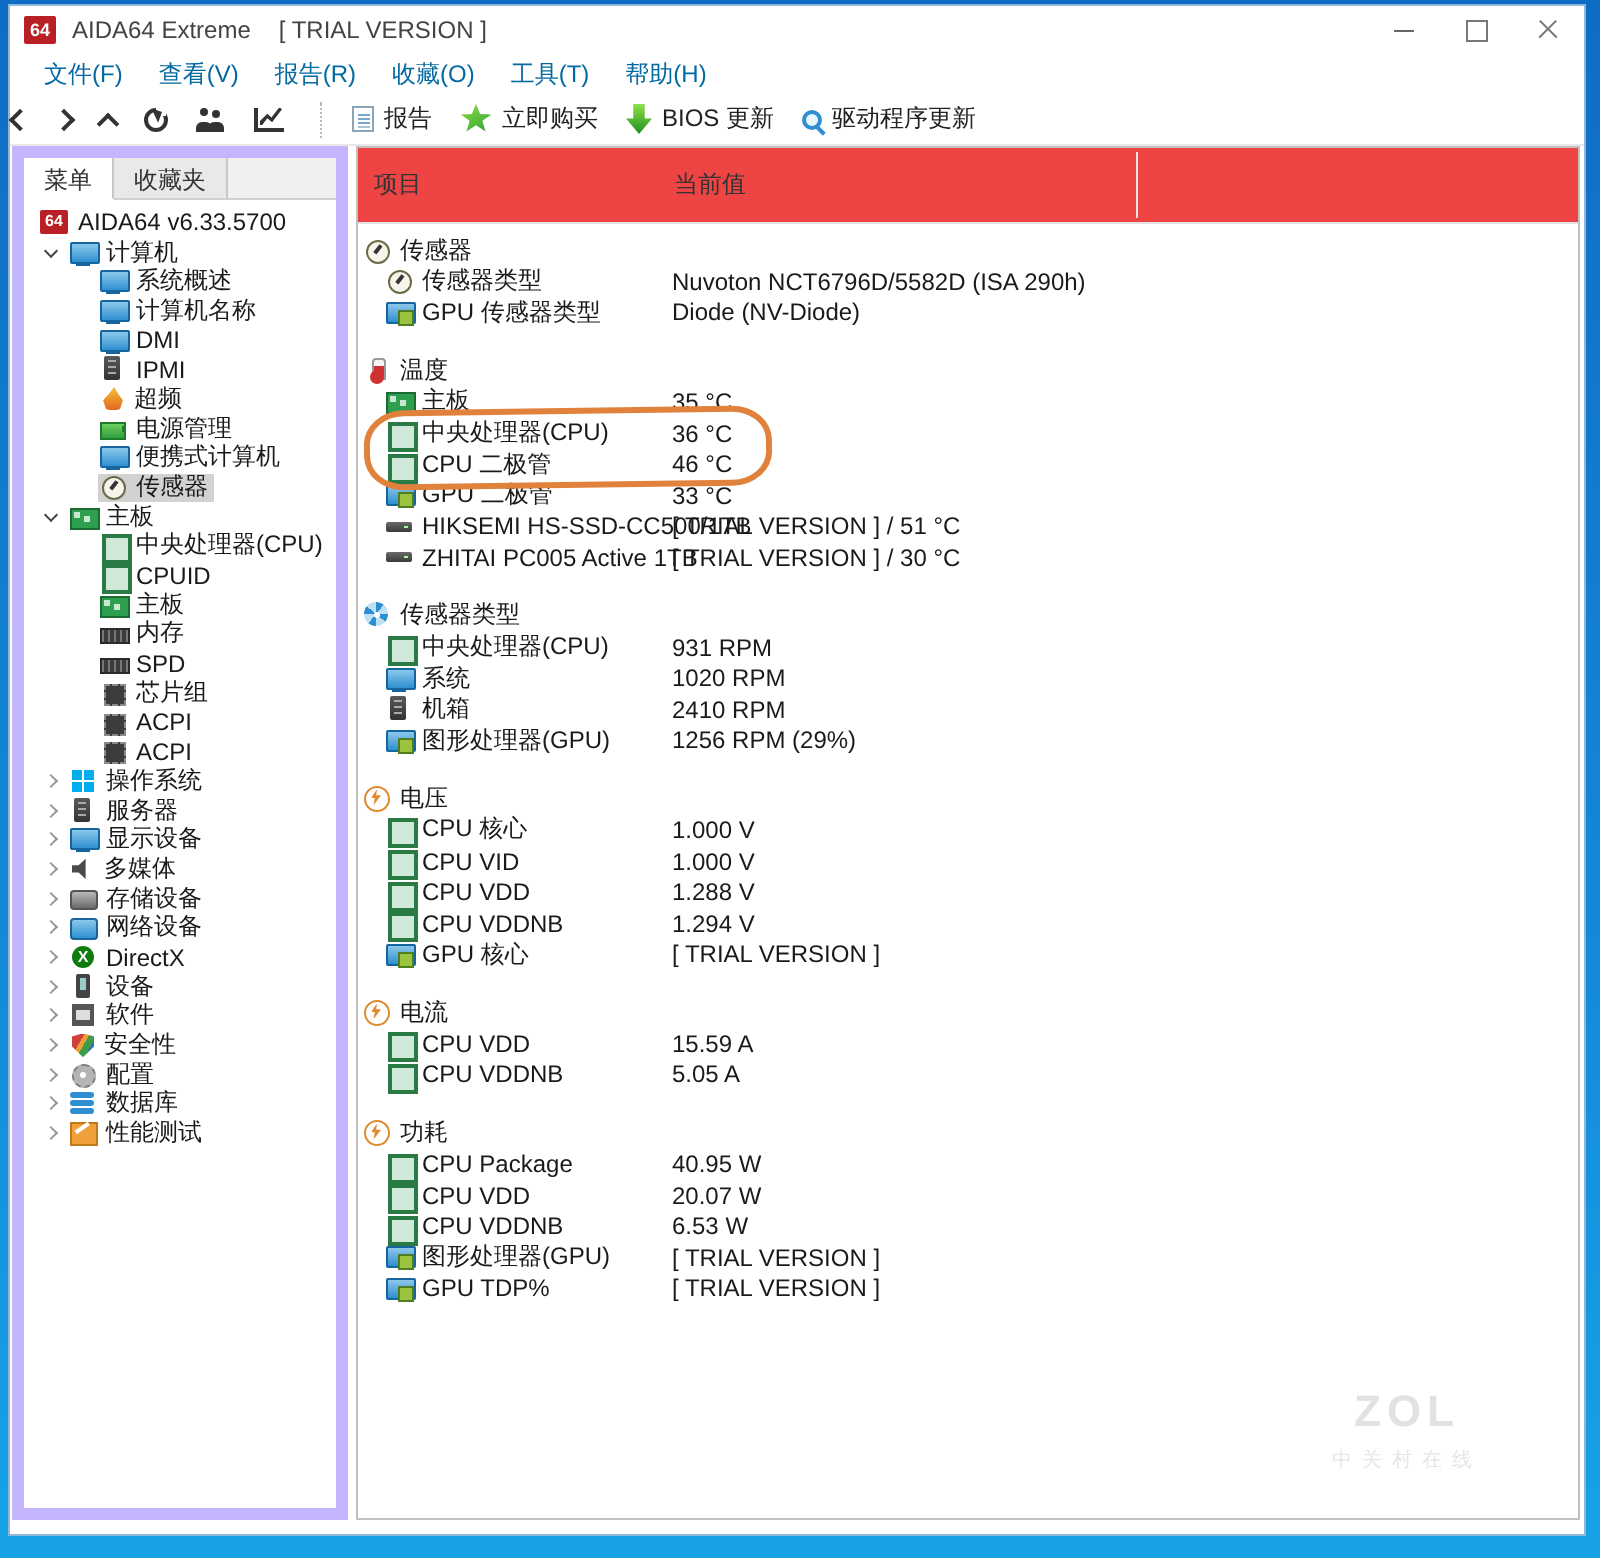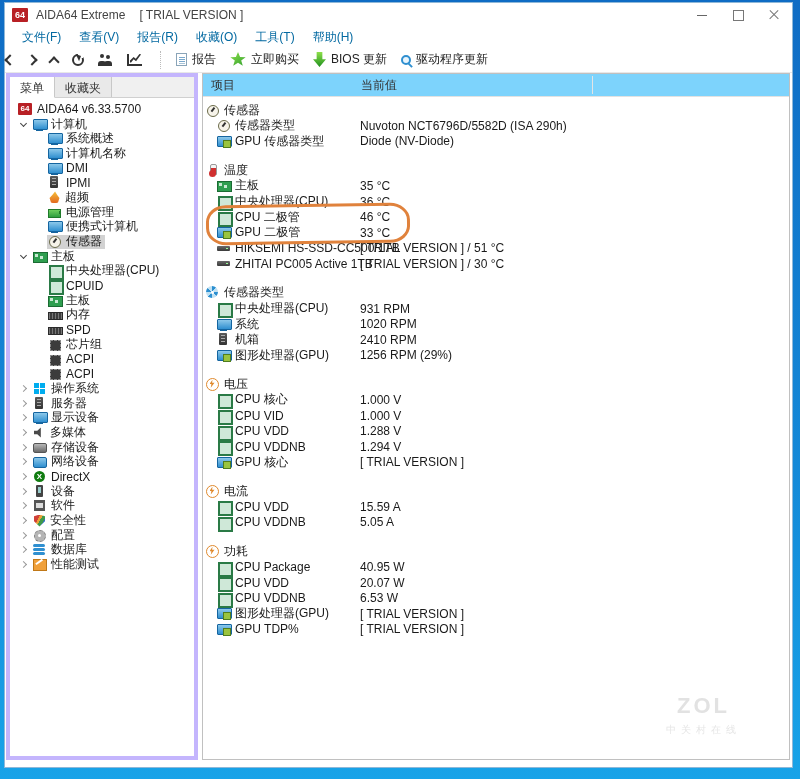--- a/index.html
+++ b/index.html
@@ -47,37 +47,37 @@
   .tb-doc::after { content:''; position:absolute; left:2px; top:3px; width:6px; height:1px; background:#7aa8cc; box-shadow:0 2px 0 #7aa8cc,0 4px 0 #7aa8cc,0 6px 0 #a8c4d8; }
   .tb-star { width:16px; height:15px; background:linear-gradient(145deg,#8ee04a,#2f9e2f);
         clip-path:polygon(50% 0,63% 33%,98% 35%,70% 56%,80% 92%,50% 71%,20% 92%,30% 56%,2% 35%,37% 33%); }
   .tb-down { width:13px; height:15px; background:linear-gradient(#8ee04a,#1f8f1f);
         clip-path:polygon(28% 0,72% 0,72% 48%,100% 48%,50% 100%,0 48%,28% 48%); }
   .tb-mag { width:10px; height:10px; border:2px solid #2f8fd0; border-radius:50%; position:relative; background:#eaf5fc; }
   .tb-mag::after { content:''; position:absolute; right:-4px; bottom:-3px; width:6px; height:2px; background:#2f8fd0; transform:rotate(45deg); }
 
   
   .bodyrow { flex:1; display:flex; padding:0 2px 7px 1px; min-height:0; }
-  .sidebar { width:192px; flex:none; display:flex; flex-direction:column; border:4px solid #c4b5fd; background:#fff; margin-right:4px; }
+  .sidebar { width:168px; flex:none; display:flex; flex-direction:column; border:6px solid #c4b5fd; background:#fff; margin-right:4px; }
   .tabs { height:21px; display:flex; background:#f0f0f0; border-bottom:1px solid #d0d0d0; flex:none; }
   .tab { padding:3px 10px 2px; border-right:1px solid #c8c8c8; background:#e9e9e9; color:#333; }
   .tab.active { background:#fff; border-bottom:1px solid #fff; margin-bottom:-1px; }
   .tree { flex:1; overflow:hidden; padding-top:4px; }
   .tree-row { height:14.7px; display:flex; align-items:center; white-space:nowrap; }
   .tree-row.lvl0 { padding-left:7px; } .tree-row.lvl1 { padding-left:5px; } .tree-row.lvl2 { padding-left:37px; }
   .exp-slot { width:17px; display:inline-flex; align-items:center; justify-content:center; flex:none; }
   .exp { display:inline-block; width:5px; height:5px; border:solid #444; border-width:0 1.5px 1.5px 0; }
   .exp.open { transform:rotate(45deg); margin-top:-2px; }
   .exp.closed { transform:rotate(-45deg); border-color:#999; }
   .hl { display:inline-flex; align-items:center; gap:5px; padding:0 3px 0 1px; height:14px; }
   .sel .hl { background:#d2d2d2; }
   .tlabel { color:#1a1a1a; }
 
   .mainpanel { flex:1; border:1px solid #c0c0c0; background:#fff; position:relative; overflow:hidden; }
-  .mp-head { height:23px; border-bottom:1px solid #e2e2e2; position:relative; display:flex; align-items:center; background:#7dd3fc; }
+  .mp-head { height:38px; border-bottom:1px solid #e2e2e2; position:relative; display:flex; align-items:center; background:#ef4444; }
   .mp-col1 { padding-left:8px; color:#333; }
   .mp-col2 { position:absolute; left:158px; color:#333; }
   .mp-head::after { content:''; position:absolute; left:389px; top:2px; bottom:2px; width:1px; background:#e4e4e4; }
   .mp-body { padding-top:5px; }
   .sec-head { height:16px; display:flex; align-items:center; gap:5px; padding-left:3px; margin-top:13px; }
   .sec-head:first-child { margin-top:0; }
   .mrow { height:15.6px; display:flex; align-items:center; gap:5px; padding-left:14px; position:relative; }
   .mvalue { position:absolute; left:157px; }
 
   

